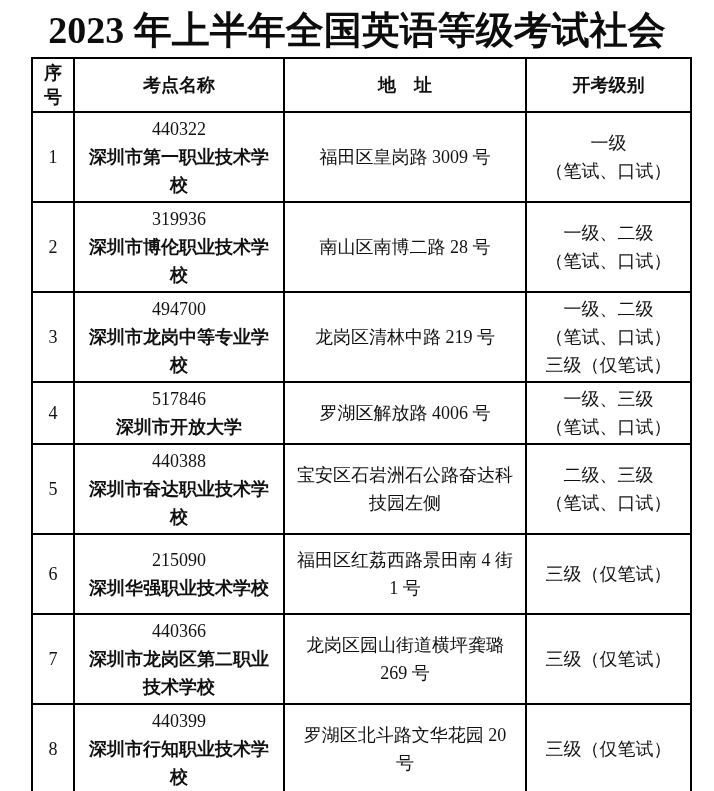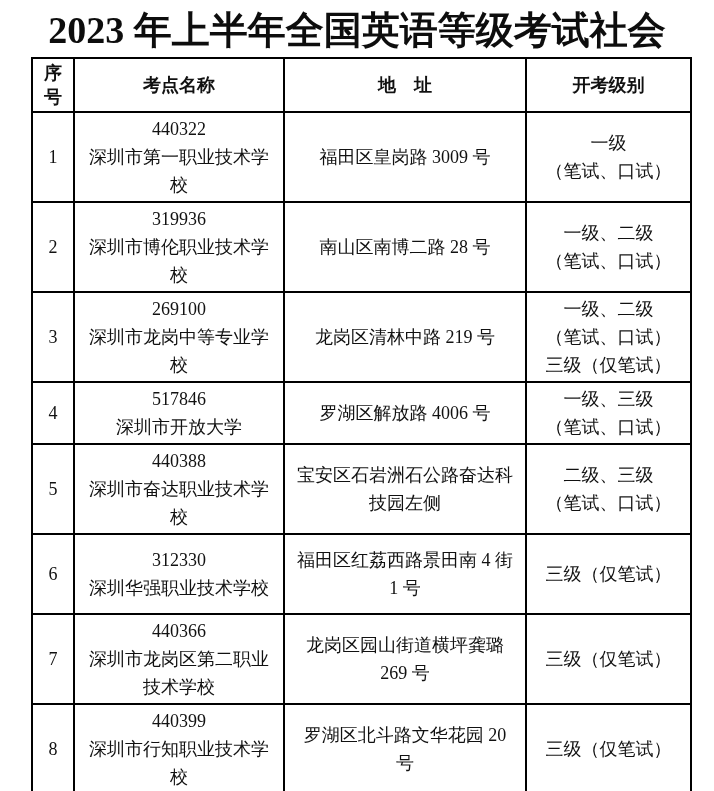--- a/index.html
+++ b/index.html
@@ -54,21 +54,21 @@
   tbody tr:nth-child(1){ height: 84px; }
   tbody tr:nth-child(2){ height: 84px; }
   tbody tr:nth-child(3){ height: 86px; }
   tbody tr:nth-child(4){ height: 62px; }
   tbody tr:nth-child(5){ height: 86px; }
   tbody tr:nth-child(6){ height: 80px; }
   tbody tr:nth-child(7){ height: 84px; }
   tbody tr:nth-child(8){ height: 80px; }
 
   .site-code { display: block; }
-  .site-name { display: block; }
+  .site-name { display: block; font-weight: bold; }
 </style>
 </head>
 <body>
 
 <div class="page">
 
   <div class="title">
     <div>2023 年上半年全国英语等级考试社会</div>
   </div>
 
@@ -100,21 +100,21 @@
       <tr>
         <td>2</td>
         <td><span class="site-code">319936</span><span class="site-name">深圳市博伦职业技术学
 校</span></td>
         <td>南山区南博二路 28 号</td>
         <td>一级、二级
 （笔试、口试）</td>
       </tr>
       <tr>
         <td>3</td>
-        <td><span class="site-code">269100</span><span class="site-name">深圳市龙岗中等专业学
+        <td><span class="site-code">494700</span><span class="site-name">深圳市龙岗中等专业学
 校</span></td>
         <td>龙岗区清林中路 219 号</td>
         <td>一级、二级
 （笔试、口试）
 三级（仅笔试）</td>
       </tr>
       <tr>
         <td>4</td>
         <td><span class="site-code">517846</span><span class="site-name">深圳市开放大学</span></td>
         <td>罗湖区解放路 4006 号</td>
@@ -125,21 +125,21 @@
         <td>5</td>
         <td><span class="site-code">440388</span><span class="site-name">深圳市奋达职业技术学
 校</span></td>
         <td>宝安区石岩洲石公路奋达科
 技园左侧</td>
         <td>二级、三级
 （笔试、口试）</td>
       </tr>
       <tr>
         <td>6</td>
-        <td><span class="site-code">312330</span><span class="site-name">深圳华强职业技术学校</span></td>
+        <td><span class="site-code">215090</span><span class="site-name">深圳华强职业技术学校</span></td>
         <td>福田区红荔西路景田南 4 街
 1 号</td>
         <td>三级（仅笔试）</td>
       </tr>
       <tr>
         <td>7</td>
         <td><span class="site-code">440366</span><span class="site-name">深圳市龙岗区第二职业
 技术学校</span></td>
         <td>龙岗区园山街道横坪龚璐
 269 号</td>

